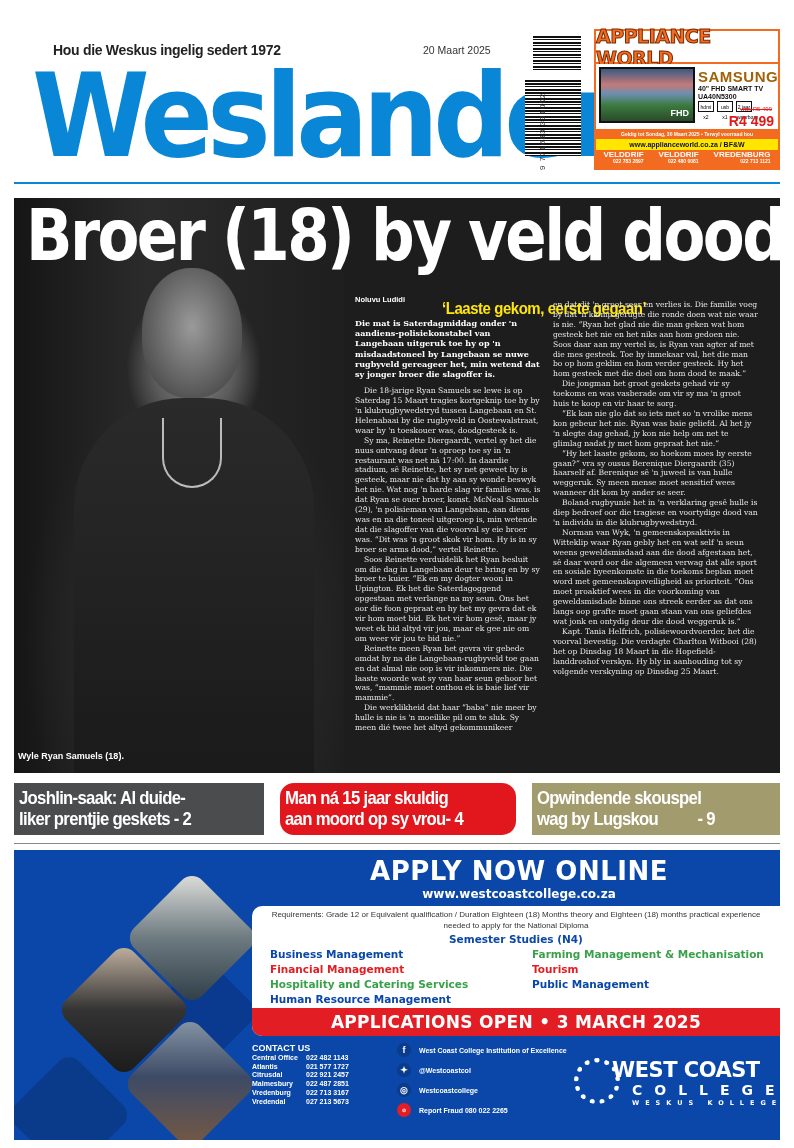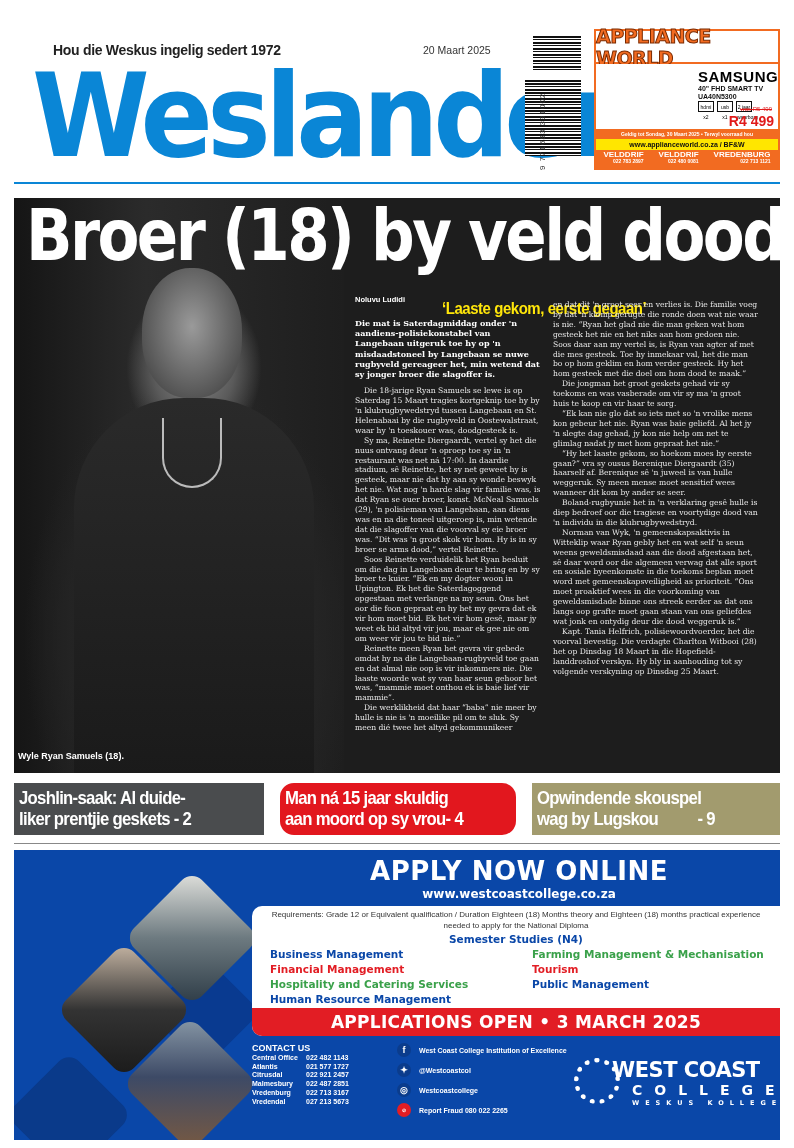--- a/index.html
+++ b/index.html
@@ -16,21 +16,21 @@
   .bar-main { position: absolute; left: 0; top: 44px; width: 56px; height: 76px;
     background: repeating-linear-gradient(180deg, #111 0 2px, #fff 2px 3px, #111 3px 5px, #fff 5px 6px, #111 6px 7px, #fff 7px 9px); }
   .ean { position: absolute; left: 538px; top: 80px; width: 14px; height: 90px; font-size: 8px; color: #333; writing-mode: vertical-rl; transform: rotate(180deg); letter-spacing: 1px; }
 
   
   .ad-aw { position: absolute; left: 594px; top: 29px; width: 186px; height: 141px; border: 2px solid #f26b21; background: #fff; }
   .aw-title { height: 33px; display: flex; align-items: center; justify-content: center; font-family: "DejaVu Sans", sans-serif; font-weight: bold; font-size: 19px; color: #f26b21; -webkit-text-stroke: 1px #7a2a00; letter-spacing: -0.5px; border-bottom: 2px solid #f26b21; }
   .aw-body { position: relative; height: 65px; background: #fff; }
   .aw-tv { position: absolute; left: 3px; top: 3px; width: 96px; height: 56px; background: linear-gradient(180deg, #3a5a80 0%, #c57a7a 30%, #6b8fb0 48%, #3c7a3f 70%, #2a4a2a 100%); border: 2px solid #111; }
   .aw-fhd { position: absolute; right: 4px; bottom: 3px; color: #fff; font-weight: bold; font-size: 9px; }
-  .aw-brand { position: absolute; left: 102px; top: 4px; font-weight: bold; font-size: 15px; color: #000000; letter-spacing: 0.5px; }
+  .aw-brand { position: absolute; left: 102px; top: 4px; font-weight: bold; font-size: 15px; color: #a16207; letter-spacing: 0.5px; }
   .aw-model { position: absolute; left: 102px; top: 21px; font-size: 7px; font-weight: bold; color: #111; line-height: 1.1; }
   .aw-icons { position: absolute; left: 102px; top: 37px; display: flex; gap: 3px; }
   .aw-ic { width: 16px; height: 11px; border: 1px solid #111; font-size: 5px; text-align: center; line-height: 10px; }
   .aw-was { position: absolute; right: 6px; top: 42px; font-size: 6px; color: #e01a1a; text-decoration: line-through; }
   .aw-price { position: absolute; right: 4px; top: 49px; font-size: 14px; font-weight: bold; color: #e01a1a; }
   .aw-valid { height: 10px; background: #f26b21; color: #fff; font-size: 5px; font-weight: bold; text-align: center; line-height: 10px; }
   .aw-web { height: 11px; background: #ffe600; color: #111; font-size: 7px; font-weight: bold; text-align: center; line-height: 11px; }
   .aw-branches { height: 18px; background: #f26b21; display: flex; justify-content: space-around; color: #fff; }
   .aw-branch { text-align: right; line-height: 1; padding-top: 1px; }
   .aw-branch .n { font-size: 8px; font-weight: bold; }
@@ -104,20 +104,23 @@
   <div class="logo">Weslander</div>
   <div class="barcode">
     <div class="bar-top"></div>
     <div class="bar-main"></div>
   </div>
   <div class="ean">9 771683 331002</div>
 
   <div class="ad-aw">
     <div class="aw-title">APPLIANCE WORLD</div>
     <div class="aw-body">
+      <div class="aw-tv">
+        <span class="aw-fhd">FHD</span>
+      </div>
       <div class="aw-brand">SAMSUNG</div>
       <div class="aw-model">
         <div>40" FHD SMART TV</div>
         <div>UA40N5300</div>
       </div>
       <div class="aw-icons">
         <div class="aw-ic">hdmi x2</div>
         <div class="aw-ic">usb x1</div>
         <div class="aw-ic">2 jaar waarborg</div>
       </div>

